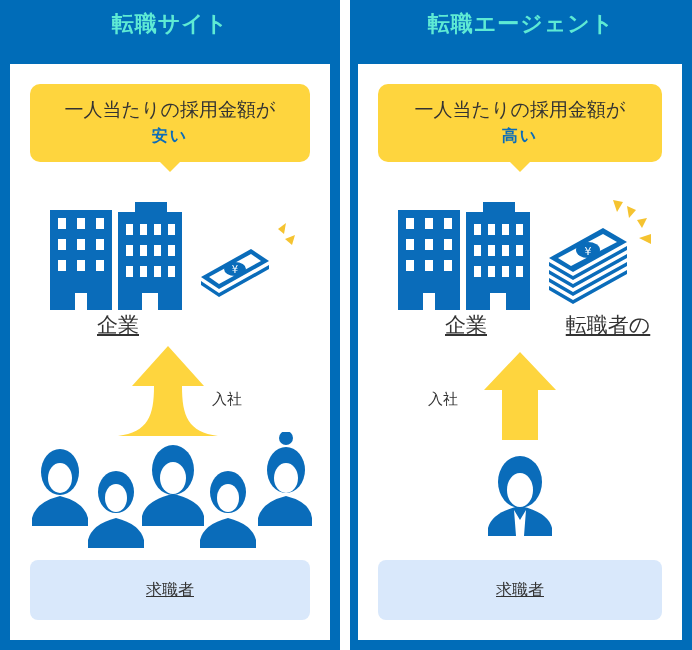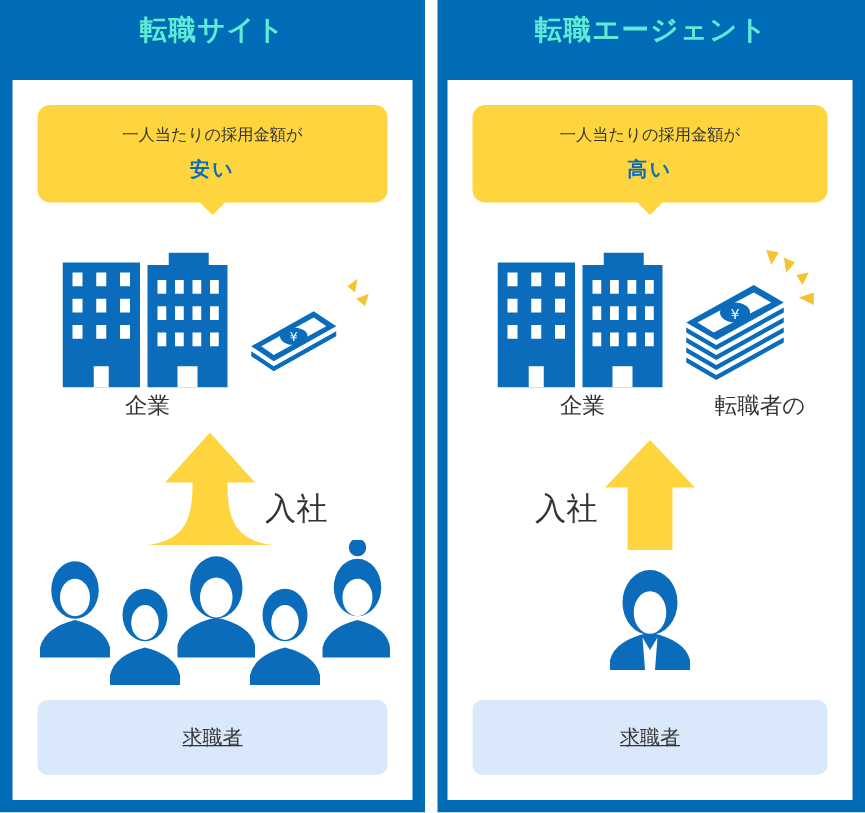--- a/index.html
+++ b/index.html
@@ -29,26 +29,26 @@
     position: absolute; top: 20px; left: 20px; right: 20px; height: 78px;
     background: #fed53e; border-radius: 10px;
     display: flex; flex-direction: column; align-items: center; justify-content: center;
   }
   .bubble::after {
     content: ""; position: absolute; bottom: -10px; left: 50%;
     margin-left: -11px; width: 0; height: 0;
     border-left: 11px solid transparent; border-right: 11px solid transparent;
     border-top: 11px solid #fed53e;
   }
-  .bubble-line1 { font-size: 13px; color: #333333; line-height: 26px; }
+  .bubble-line1 { font-size: 19px; color: #333333; line-height: 26px; }
   .bubble-line2 { font-size: 16px; color: #0a6cba; font-weight: bold; line-height: 28px; letter-spacing: 2px; }
 
   .icon { position: absolute; }
-  .label { position: absolute; font-size: 18px; color: #333333; text-align: center; line-height: 22px; }
-  .label-big { position: absolute; font-size: 25px; color: #333333; }
+  .label { position: absolute; font-size: 21px; color: #333333; text-align: center; line-height: 22px; text-decoration: underline; }
+  .label-big { position: absolute; font-size: 15px; color: #333333; }
 
   .seeker-box {
     position: absolute; left: 20px; right: 20px; bottom: 20px; height: 60px;
     background: #d9e8fb; border-radius: 8px;
     display: flex; align-items: center; justify-content: center;
     font-size: 16px; color: #333333; text-decoration: underline;
   }
 </style>
 </head>
 <body>

